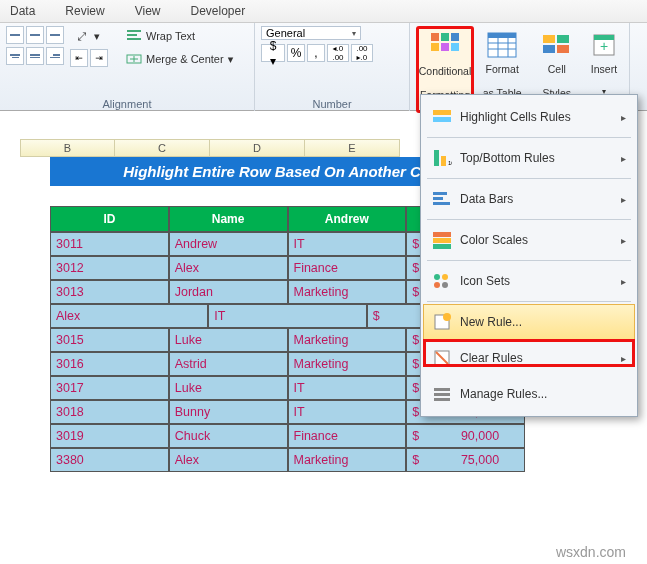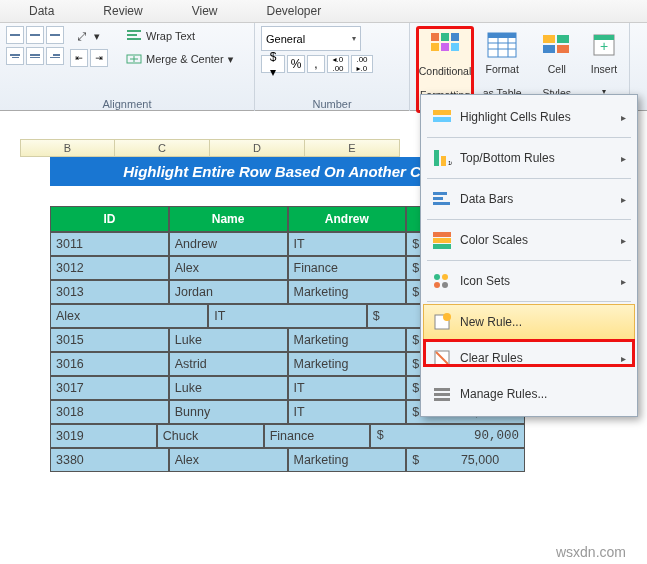--- a/index.html
+++ b/index.html
@@ -1,20 +1,20 @@
 <!DOCTYPE html>
 <html><head>
 <meta charset="utf-8">
 <style>
 * { box-sizing: border-box; margin: 0; padding: 0; font-family: "Segoe UI", Tahoma, sans-serif; }
 body { background: #fff; width: 647px; height: 564px; overflow: hidden; position: relative; font-size: 12px; }
 
 
 .menu-tabs { display: flex; gap: 30px; padding: 4px 10px; color: #444; font-size: 12px; border-bottom: 1px solid #ccc; background: linear-gradient(#f8f8f8,#eee); }
-.menu-tabs span { cursor: default; margin-left: 19px; }
+.menu-tabs span { cursor: default; }
 
 
 .ribbon { display:flex; background: linear-gradient(#f7f9fc,#e8eef5); border-bottom: 1px solid #aaa; height: 88px;}
 .group { border-right:1px solid #ccd4dd; padding: 3px 6px 0; display:flex; flex-direction:column; justify-content:space-between; height:88px;}
 .group-title { text-align:center; font-size:11px; color:#5a6b80; padding:1px 0;margin-top:8px; }
 .controls { display:flex; gap:6px; }
 .stack { display:flex; flex-direction:column; gap:3px;}
 .btn-sm { display:flex; align-items:center; gap:4px; padding:1px 3px; font-size:11px; color:#333; border:1px solid transparent; border-radius:2px;}
 .icon-box { width:16px; height:16px; display:inline-flex; align-items:center; justify-content:center;}
 
@@ -33,35 +33,35 @@
 .col-headers{display:flex; margin-left:20px;}
 .col-headers div{flex:0 0 95px;text-align:center;font-size:11px;color:#555;border:1px solid #d4cfa7;border-left:none;background:linear-gradient(#fdfbe9,#f5efc4);padding:2px 0;}
 .col-headers div:first-child{border-left:1px solid #d4cfa7;}
 
 
 .sheet-wrap{position:relative;margin-left:20px;}
 .title-row{background:#1976d2;color:#fff;font-weight:bold;font-size:15px;text-align:center;padding:6px 0;width:475px;font-style:italic;}
 .header-row{display:flex;width:475px;align-items:flex-end;}
 .header-row div{flex:1;background:#00b050;color:#fff;font-weight:bold;text-align:center;padding:5px 0;border:1px solid #555;}
 .data-row{display:flex;width:475px;}
-.data-row div{flex:1;background:#a9d3e8;border:1px solid #555;padding:4px 5px;font-size:12.5px;color:#404040;}
+.data-row div{flex:1;background:#a9d3e8;border:1px solid #555;padding:4px 5px;font-size:12.5px;color:#be185d;}
 
 
 .dropdown{position:absolute;left:420px;top:94px;width:218px;background:#f4f6f9;border:1px solid #9aa9b8;box-shadow:3px 3px 8px rgba(0,0,0,.35);padding:4px 2px;}
 .dd-item{display:flex;align-items:center;gap:8px;padding:7px 8px;font-size:12px;color:#333;cursor:pointer;border:1px solid transparent;}
 .dd-item.sub::after{content:"▸";margin-left:auto;color:#555;font-size:10px;}
 .dd-sep{height:1px;background:#c7cfd8;margin:2px 4px;}
 .dd-item.hl{background:linear-gradient(#fff3c7,#ffe38e);border:1px solid #e8b44a;}
 .dd-red{position:absolute;border:3px solid #e11;left:2px;right:2px;top:244px;height:28px;pointer-events:none;}
 .dd-icon{width:20px;height:20px;display:flex;align-items:center;justify-content:center;}
 
 .watermark{position:absolute;right:21px;bottom:4px;font-size:14px;color:#999;}
 
 
-.numfmt{border:1px solid #b8c5d4;background:#fff;padding:0 4px;font-size:11px;width:100px;height:25px;display:flex;align-items:center;justify-content:space-between;}
+.numfmt{border:1px solid #b8c5d4;background:#fff;padding:0 4px;font-size:11px;width:100px;height:14px;display:flex;align-items:center;justify-content:space-between;}
 .numfmt .c{font-size:8px;color:#555;}
 
 
 .svg-mini{width:20px;height:20px;}
 </style>
 </head>
 <body>
 
 <div class="menu-tabs">
   <span>Data</span>
@@ -270,21 +270,21 @@
       <div class="data-row">
         <div>3018</div>
         <div>Bunny</div>
         <div>IT</div>
         <div style="white-space: pre;">$            55,000</div>
       </div>
       <div class="data-row">
         <div>3019</div>
         <div>Chuck</div>
         <div>Finance</div>
-        <div style="white-space: pre; font-family: Liberation Mono, monospace;">$            90,000</div>
+        <div style="white-space: pre;">$            90,000</div>
       </div>
       <div class="data-row">
         <div>3380</div>
         <div>Alex</div>
         <div>Marketing</div>
         <div style="white-space: pre;">$            75,000</div>
       </div>
     </div>
 
 </div>

